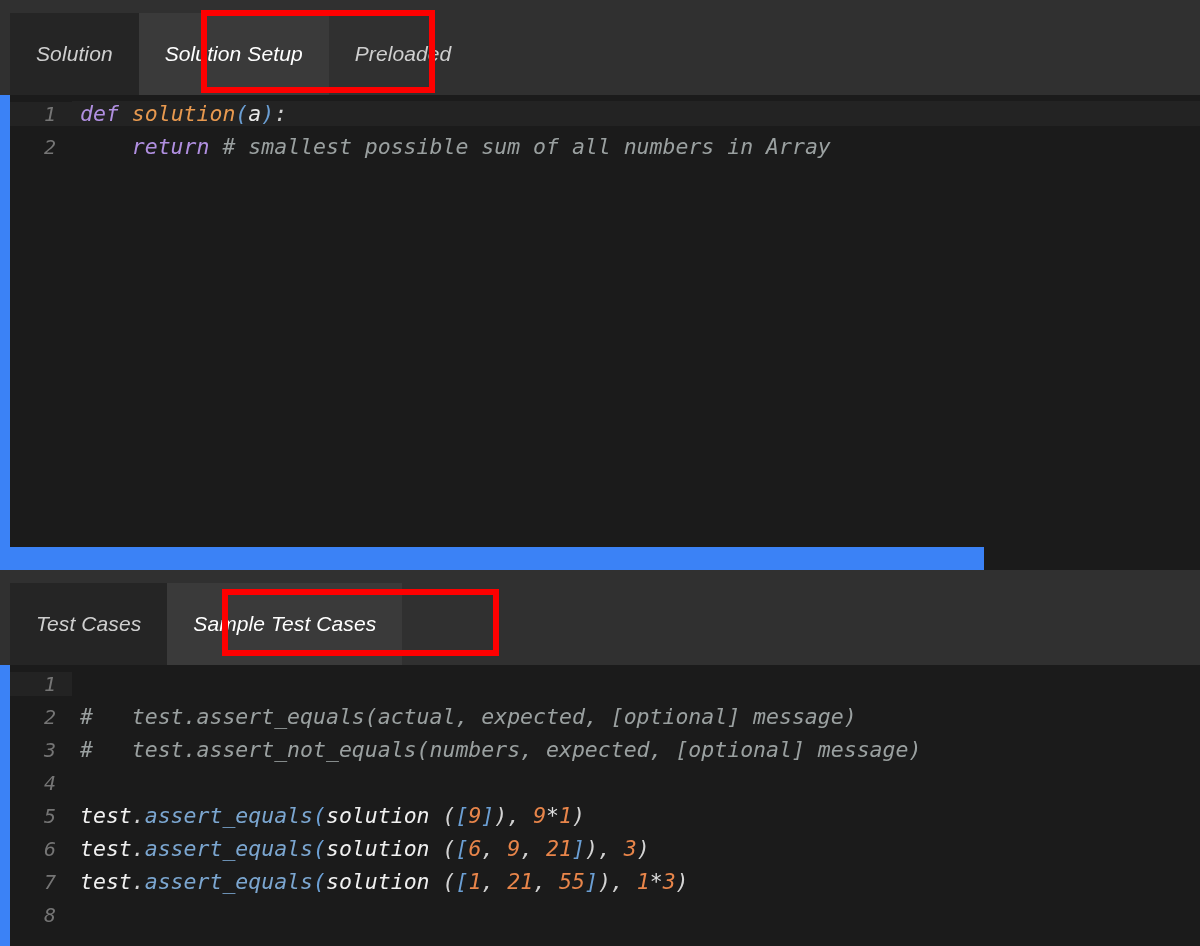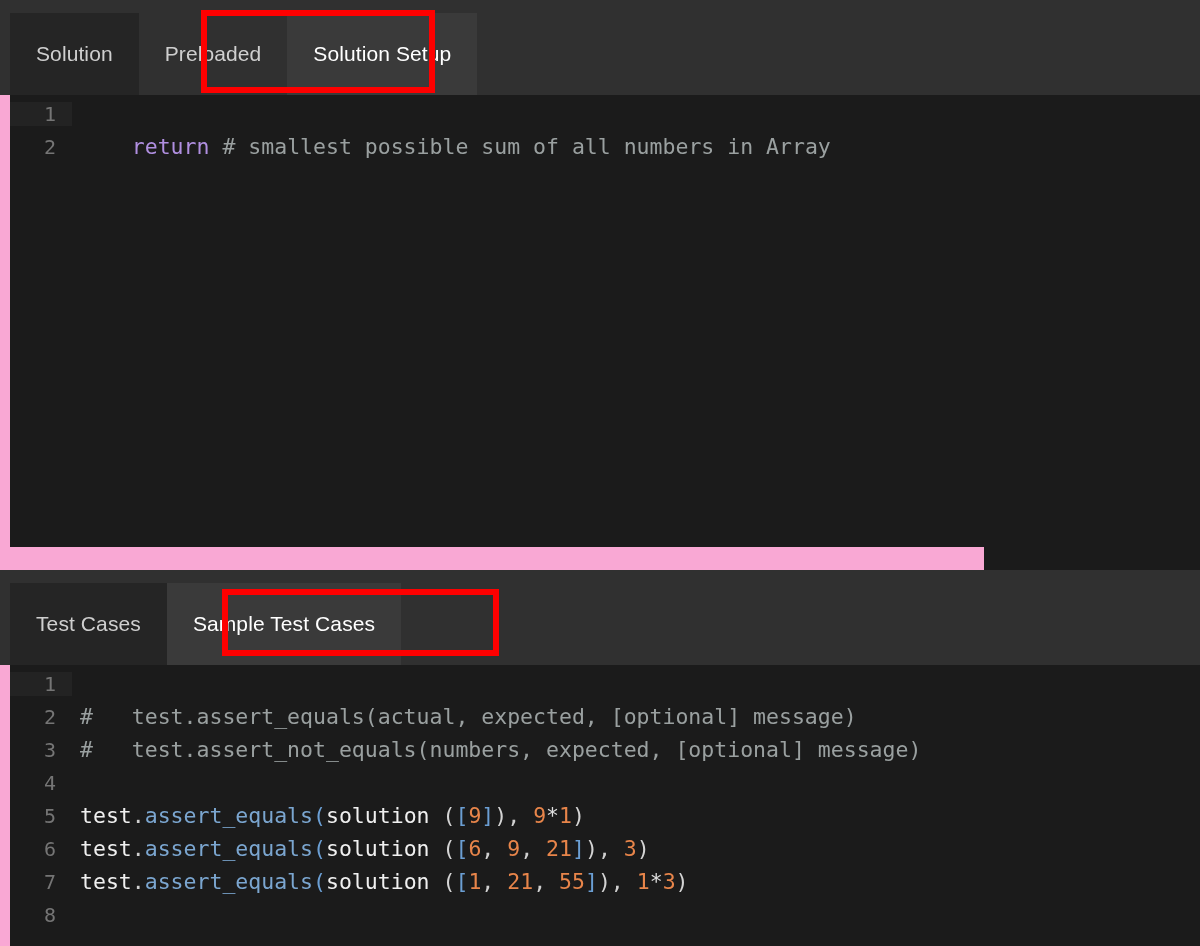--- a/index.html
+++ b/index.html
@@ -11,21 +11,22 @@
     width: 1200px;
     height: 946px;
     overflow: hidden;
     font-family: "Liberation Sans", sans-serif;
   }
 
   .app {
     position: relative;
     width: 984px;
     height: 946px;
-    background: #f9a8d4;
+    background: #3b82f6;
+    font-style: italic;
   }
 
   
   .panel { position: absolute; left: 0; width: 1200px; }
 
   .tabstrip {
     position: relative;
     height: 100%;
     background: #303030;
     display: flex;
@@ -112,30 +113,31 @@
   }
 </style>
 </head>
 <body>
 
 <div class="app">
 
   <div class="panel" style="top:0; height:95px;">
     <div class="tabstrip">
       <div class="tab">Solution</div>
+      <div class="tab active">Solution Setup</div>
       <div class="tab" style="background:#303030;">Preloaded</div>
-      <div class="tab active">Solution Setup</div>
     </div>
   </div>
 
   <div class="editor" style="left:10px; top:95px; width:1190px; height:452px;">
     <div class="editor-inner">
 
       <div class="code-line active-line">
         <span class="ln">1</span>
+        <span class="lc"><span class="t-kw">def</span><span class="t-plain"> </span><span class="t-fn">solution</span><span class="t-paren">(</span><span class="t-var">a</span><span class="t-paren">)</span><span class="t-punc">:</span></span>
       </div>
 
       <div class="code-line">
         <span class="ln">2</span>
         <span class="lc">    <span class="t-kw">return</span> <span class="t-cmt"># smallest possible sum of all numbers in Array</span></span>
       </div>
 
     </div>
   </div>
 

